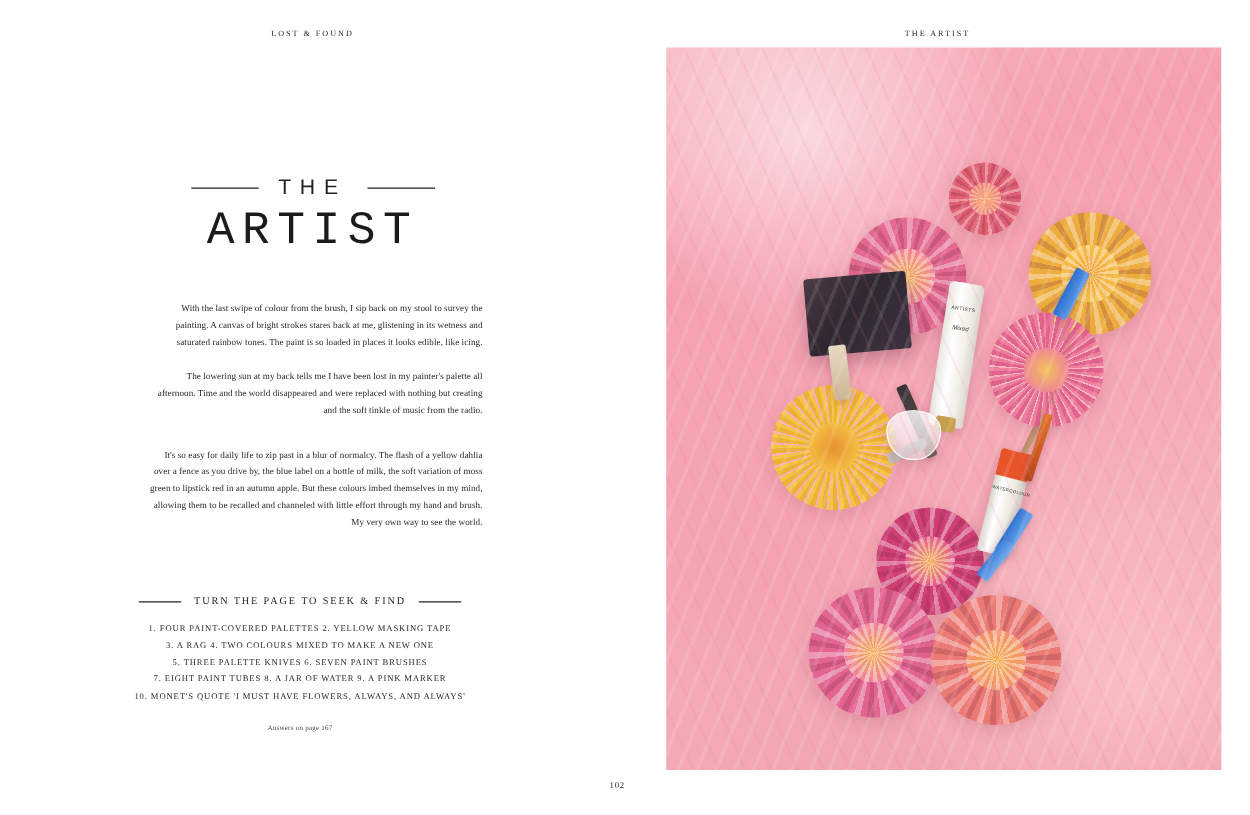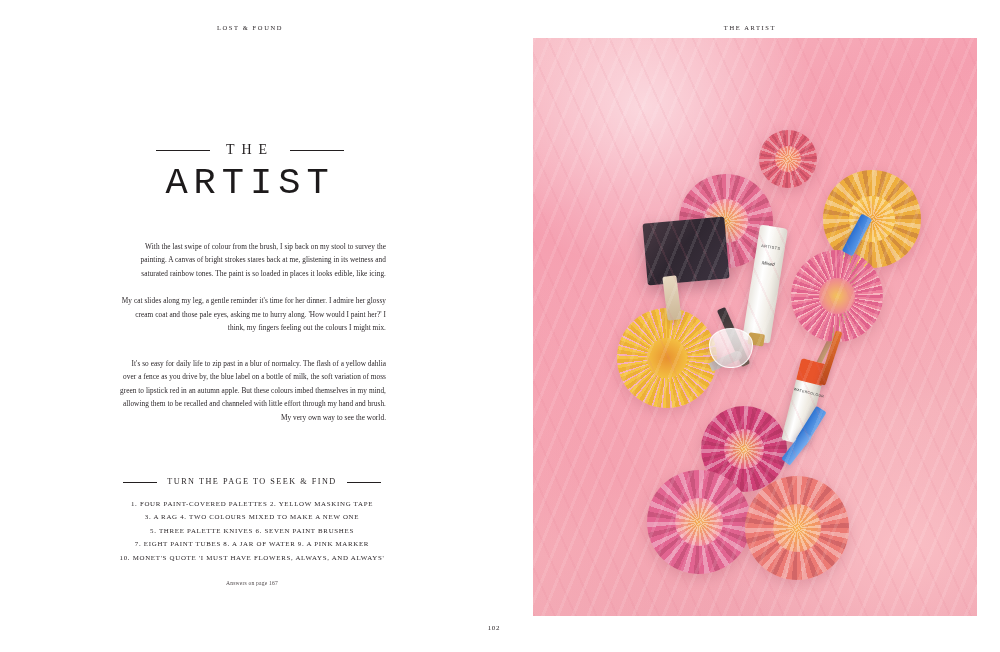--- a/index.html
+++ b/index.html
@@ -64,22 +64,22 @@
   .title-block {
     position: absolute;
     top: 140px;
     left: 0;
     width: 500px;
     text-align: center;
   }
   .title-the {
     position: relative;
     display: inline-block;
-    font-family: Liberation Serif, serif;
-    font-size: 14px;
+    font-family: Liberation Sans, sans-serif;
+    font-size: 17px;
     letter-spacing: 7px;
     color: #231f20;
     padding: 0 16px;
   }
   .title-the::before,
   .title-the::after {
     content: "";
     position: absolute;
     top: 50%;
     width: 54px;
@@ -115,21 +115,21 @@
     color: #2b2629;
     letter-spacing: 0.05px;
     text-align: right;
   }
   .body-copy p:last-child { margin-bottom: 0; margin-top: 22px; }
 
   
   .seek {
     position: absolute;
     top: 470px;
-    left: 110px;
+    left: 98px;
     width: 284px;
     text-align: center;
   }
   .seek-heading {
     position: relative;
     display: inline-block;
     font-family: "Liberation Serif", serif;
     font-size: 8.2px;
     letter-spacing: 1.5px;
     text-transform: uppercase;
@@ -302,21 +302,21 @@
 
     <div class="running-head">LOST &amp; FOUND</div>
 
     <div class="title-block">
       <div class="title-the">THE</div>
       <div class="title-main">ARTIST</div>
     </div>
 
     <div class="body-copy">
       <p>With the last swipe of colour from the brush, I sip back on my stool to survey the painting. A canvas of bright strokes stares back at me, glistening in its wetness and saturated rainbow tones. The paint is so loaded in places it looks edible, like icing.</p>
-      <p>My cat slides along my leg, a gentle reminder it's time for her dinner. I admire her glossy cream coat and those pale eyes, asking me to hurry along. 'How would I paint her?' I think, my fingers feeling out the colours I might mix.</p>
+      <p>The lowering sun at my back tells me I have been lost in my painter's palette all afternoon. Time and the world disappeared and were replaced with nothing but creating and the soft tinkle of music from the radio.</p>
       <p>It's so easy for daily life to zip past in a blur of normalcy. The flash of a yellow dahlia over a fence as you drive by, the blue label on a bottle of milk, the soft variation of moss green to lipstick red in an autumn apple. But these colours imbed themselves in my mind, allowing them to be recalled and channeled with little effort through my hand and brush. My very own way to see the world.</p>
     </div>
 
     <div class="seek">
       <div class="seek-heading">TURN THE PAGE TO SEEK &amp; FIND</div>
       <div class="seek-list">
         <span class="row">1. FOUR PAINT-COVERED PALETTES  2. YELLOW MASKING TAPE</span>
         <span class="row">3. A RAG  4. TWO COLOURS MIXED TO MAKE A NEW ONE</span>
         <span class="row">5. THREE PALETTE KNIVES  6. SEVEN PAINT BRUSHES</span>
         <span class="row">7. EIGHT PAINT TUBES  8. A JAR OF WATER  9. A PINK MARKER</span>

